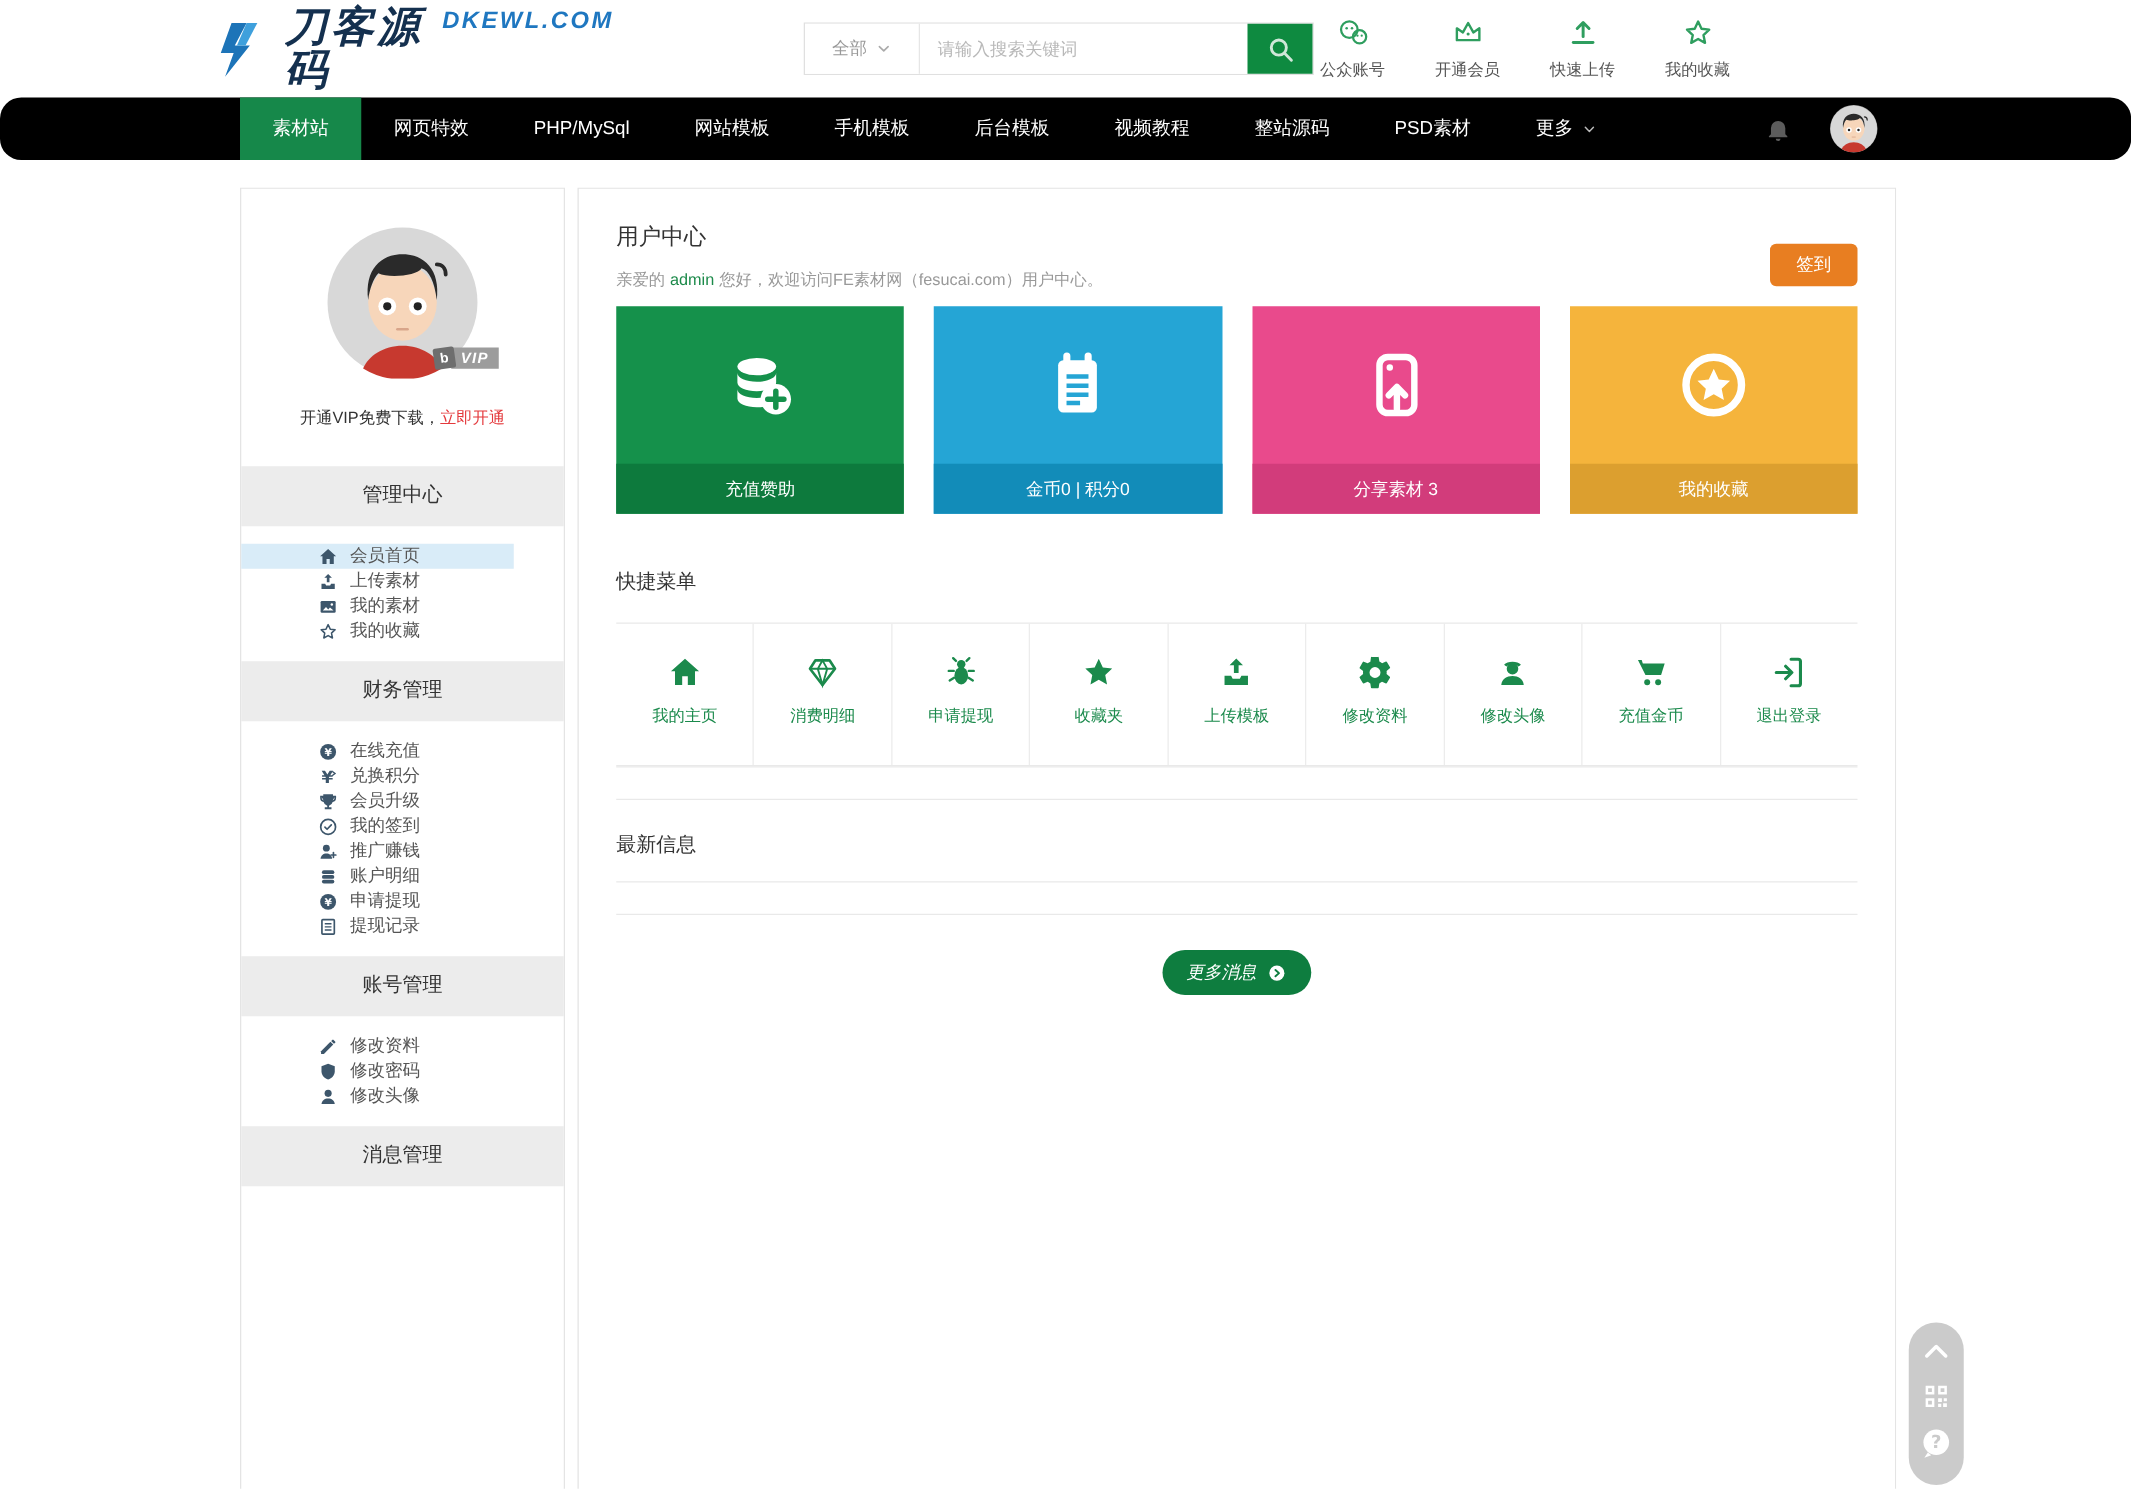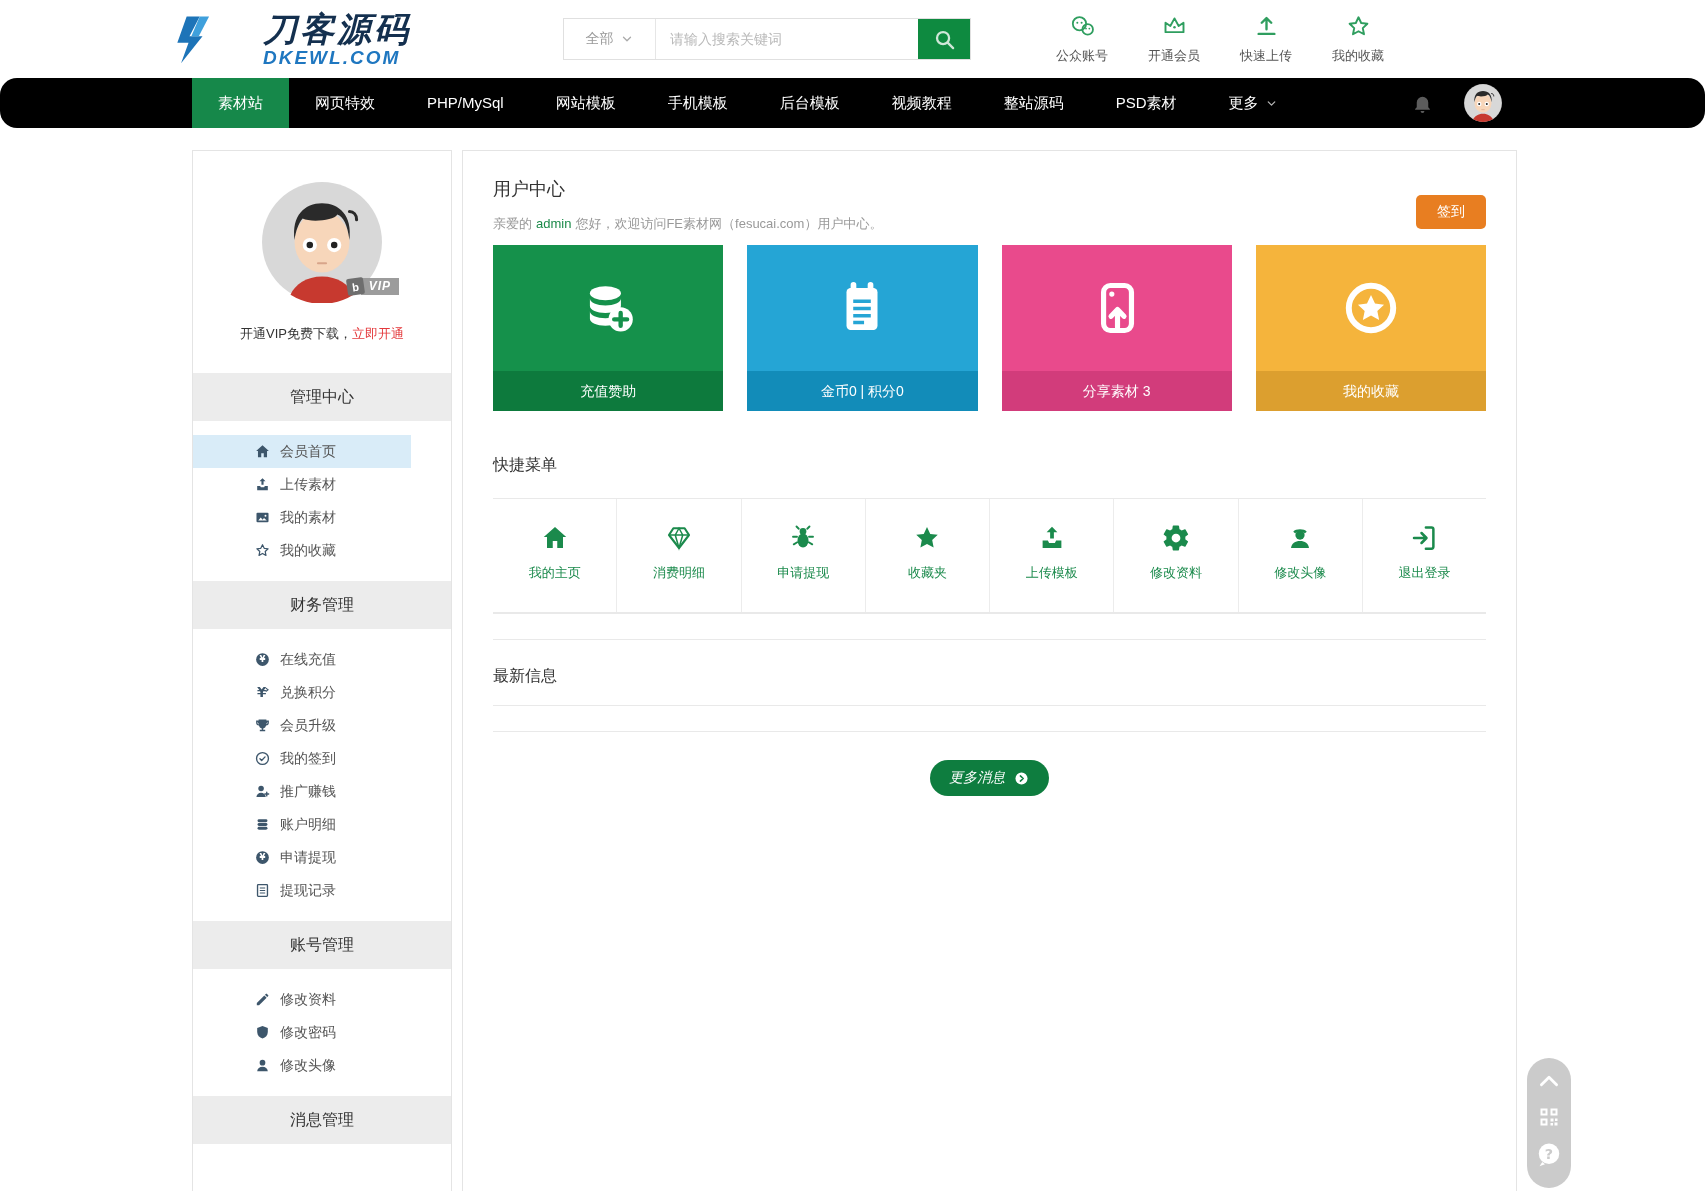--- a/index.html
+++ b/index.html
@@ -4,21 +4,21 @@
 <style>
   * { margin:0; padding:0; box-sizing:border-box; }
   html,body { width:1705px; height:1191px; overflow:hidden; background:#fff;
     font-family:"Liberation Sans", sans-serif; }
   a { text-decoration:none; cursor:pointer; }
 
   
   .top-header { height:78px; display:flex; align-items:center; background:#fff; padding-left:168px; }
   .logo { display:flex; align-items:center; gap:8px; cursor:pointer; }
   .logo-mark { width:56px; height:56px; }
-  .logo-text { display:flex; flex-direction:column; line-height:1;margin-left:31px; }
+  .logo-text { display:flex; flex-direction:row; line-height:1; }
   .logo-title { font-size:34px; font-weight:bold; font-style:italic; color:#14304f; letter-spacing:3px; }
   .logo-domain { font-size:19px; font-weight:bold; font-style:italic; color:#1f77c0; letter-spacing:2px; margin-top:2px; }
 
   .search-box { display:flex; margin-left:152px; height:42px; border:1px solid #e0e0e0; }
   .search-cat { width:92px; display:flex; align-items:center; justify-content:center; gap:6px;
      color:#999; font-size:14px; border-right:1px solid #e6e6e6; cursor:pointer; background:#fff; }
   .search-cat svg { width:14px; height:14px; color:#aaa; }
   .search-input { width:262px; border:none; outline:none; padding:0 14px; font-size:14px; color:#333;
      font-family:"Liberation Sans", sans-serif; }
   .search-input::placeholder { color:#b9b9b9; }
@@ -52,21 +52,21 @@
   .vip-badge { position:absolute; right:-16px; bottom:8px; display:flex; align-items:center; cursor:pointer; }
   .vip-b { width:17px; height:17px; background:#6e6e6e; color:#fff; font-size:11px; font-weight:bold;
      display:flex; align-items:center; justify-content:center; transform:rotate(-8deg); border-radius:2px; }
   .vip-t { background:#9c9c9c; color:#fff; font-size:12px; font-weight:bold; font-style:italic;
      padding:1px 8px 2px; letter-spacing:1px; margin-left:-3px; }
   .vip-line { margin-top:22px; font-size:13px; color:#333; }
   .vip-line a { color:#e4393c; }
 
   .side-sec { background:#ececec; height:48px; line-height:48px; text-align:center; font-size:16px; color:#333; }
   .side-list { padding:14px 0; }
-  .side-item { height:33px; display:flex; align-items:center; padding-left:61px; margin-right:40px;
+  .side-item { height:20px; display:flex; align-items:center; padding-left:61px; margin-right:40px;
      cursor:pointer; }
   .side-item.active { background:#d9ecf8; }
   .side-item svg { width:17px; height:17px; color:#3d566b; flex:none; }
   .side-item span { margin-left:9px; font-size:14px; color:#555; white-space:nowrap; }
 
   
   .main { flex:1; min-height:1200px; padding:26px 30px 0; position:relative; }
   .page-title { font-size:18px; color:#333; font-weight:normal; }
   .greeting { margin-top:14px; font-size:13px; color:#999; }
   .greeting .uname { color:#1c8a4a; margin:0 4px; }
@@ -586,20 +586,26 @@
         <span>修改资料</span>
         </a>
       <a class="qcell">
         <svg>
             <use href="#i-phat"></use>
           </svg>
         <span>修改头像</span>
         </a>
       <a class="qcell">
         <svg>
+            <use href="#i-cart"></use>
+          </svg>
+        <span>充值金币</span>
+        </a>
+      <a class="qcell">
+        <svg>
             <use href="#i-logout"></use>
           </svg>
         <span>退出登录</span>
         </a>
     </div>
 
     <div class="list-sec">
       <div class="line"></div>
       <div class="empty-row"></div>
       <div class="line"></div>

